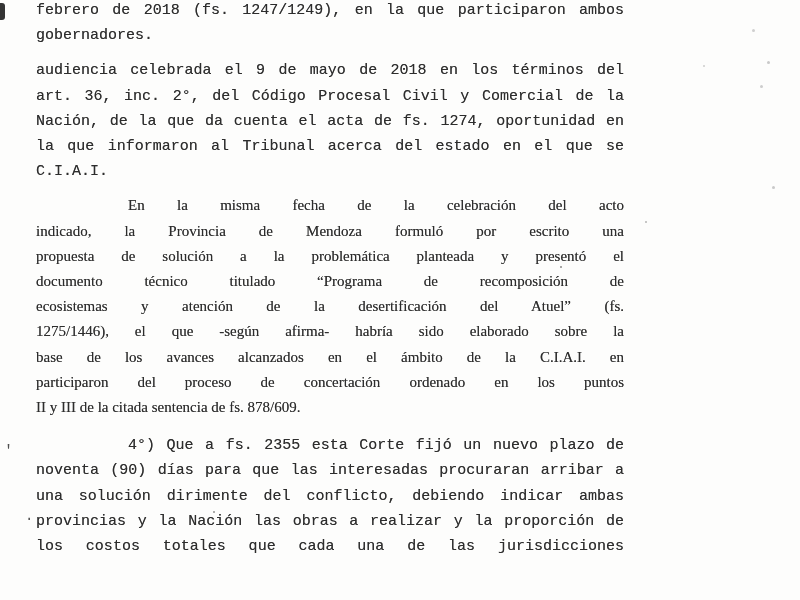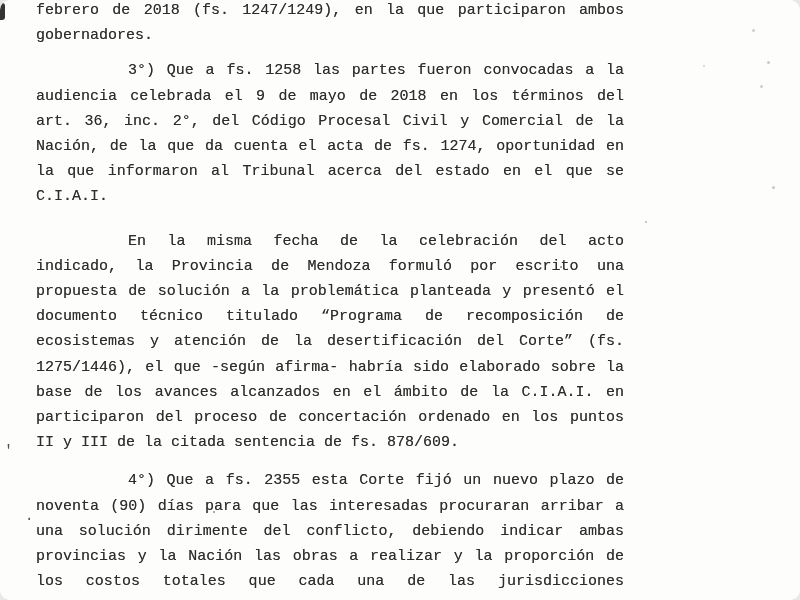--- a/index.html
+++ b/index.html
@@ -1,60 +1,58 @@
 <!DOCTYPE html>
 <html><head>
 <meta charset="utf-8">
 <style>
   html,body{margin:0;padding:0;background:#e8e8e8;}
   .page{
     position:relative;width:800px;height:600px;overflow:hidden;
     background:#fdfdfc;
-    border-radius:10px;
   }
   .text-column{
     position:absolute;left:36px;top:-2px;width:588px;
     font-family:"Liberation Mono","DejaVu Sans Mono",monospace;
     font-size:15px;line-height:25.2px;font-weight:400;
     color:#2d2d2d;text-shadow:0 0 .5px rgba(45,45,45,.6);
   }
   .paragraph{margin:0;}
   .paragraph:nth-child(2){margin-top:10px;}
-  .paragraph:nth-child(3){margin-top:19px;}
+  .paragraph:nth-child(3){margin-top:9px;font-family:Liberation Serif, serif;}
   .paragraph:nth-child(4){margin-top:13px;}
   .line{text-align:justify;text-align-last:justify;}
   .line.last{text-align-last:left;}
   .line.indent{padding-left:92px;}
   .edge-nub{position:absolute;border-radius:0 3px 3px 0;}
   .mark{position:absolute;font-family:"Liberation Mono","DejaVu Sans Mono",monospace;line-height:1;}
   .speck{position:absolute;border-radius:50%;}
 </style>
 </head>
 <body>
 
 <div class="page">
   <div class="text-column" id="text-col" style="color: rgb(45, 45, 45);">
       <div class="paragraph">
         <div class="line">febrero de 2018 (fs. 1247/1249), en la que participaron ambos</div>
         <div class="line last">gobernadores.</div>
       </div>
       <div class="paragraph">
-        <div class="line indent">3°) Que a fs. 1258 las partes fueron convocadas a la</div>
         <div class="line">audiencia celebrada el 9 de mayo de 2018 en los términos del</div>
         <div class="line">art. 36, inc. 2°, del Código Procesal Civil y Comercial de la</div>
         <div class="line">Nación, de la que da cuenta el acta de fs. 1274, oportunidad en</div>
         <div class="line">la que informaron al Tribunal acerca del estado en el que se</div>
         <div class="line last">C.I.A.I.</div>
       </div>
       <div class="paragraph">
         <div class="line indent">En la misma fecha de la celebración del acto</div>
         <div class="line">indicado, la Provincia de Mendoza formuló por escrito una</div>
         <div class="line">propuesta de solución a la problemática planteada y presentó el</div>
         <div class="line">documento técnico titulado “Programa de recomposición de</div>
-        <div class="line">ecosistemas y atención de la desertificación del Corte” (fs.</div>
+        <div class="line">ecosistemas y atención de la desertificación del Atuel” (fs.</div>
         <div class="line">1275/1446), el que -según afirma- habría sido elaborado sobre la</div>
         <div class="line">base de los avances alcanzados en el ámbito de la C.I.A.I. en</div>
         <div class="line">participaron del proceso de concertación ordenado en los puntos</div>
         <div class="line last">II y III de la citada sentencia de fs. 878/609.</div>
       </div>
       <div class="paragraph">
         <div class="line indent">4°) Que a fs. 2355 esta Corte fijó un nuevo plazo de</div>
         <div class="line">noventa (90) días para que las interesadas procuraran arribar a</div>
         <div class="line">una solución dirimente del conflicto, debiendo indicar ambas</div>
         <div class="line">provincias y la Nación las obras a realizar y la proporción de</div>

